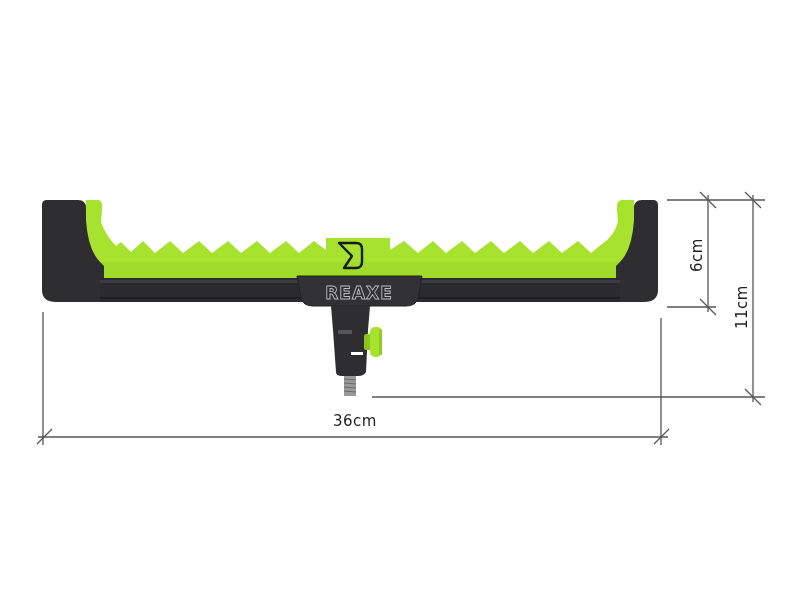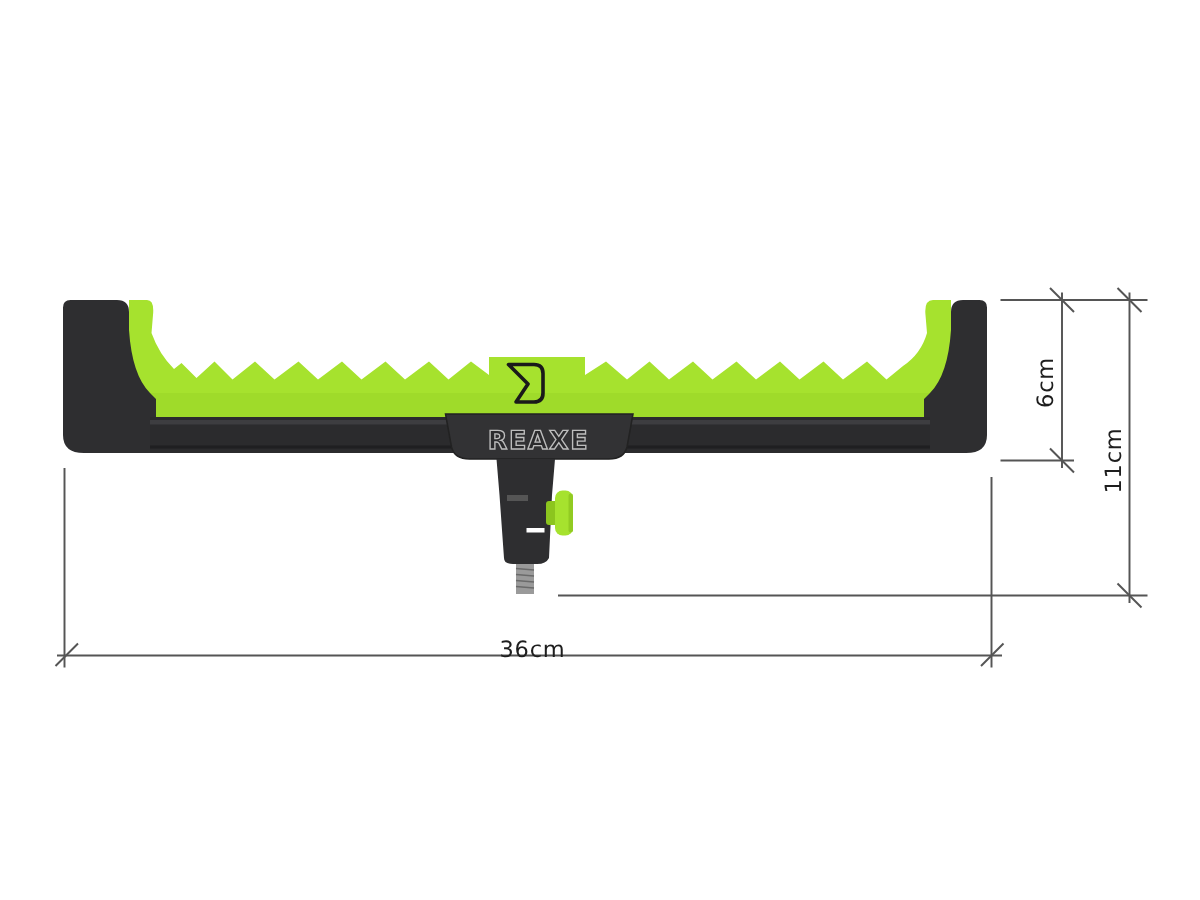--- a/index.html
+++ b/index.html
@@ -89,16 +89,16 @@
 
       <line x1="716" y1="200" x2="765" y2="200"></line>
       <line x1="372" y1="397" x2="765" y2="397"></line>
       <line x1="753" y1="195" x2="753" y2="402"></line>
       <line x1="745" y1="192" x2="761" y2="208"></line>
       <line x1="745" y1="389" x2="761" y2="405"></line>
     </g>
   </svg>
 
   
-  <div class="dim-label" style="left:333px; top:412px;margin-top:12px;">36cm</div>
+  <div class="dim-label" style="left:333px; top:412px;">36cm</div>
   <div class="dim-label vertical" style="left:669px; top:246px; width:56px; text-align:center;">6cm</div>
   <div class="dim-label vertical" style="left:710px; top:298px; width:64px; text-align:center;">11cm</div>
 </div>
 
 </body></html>

